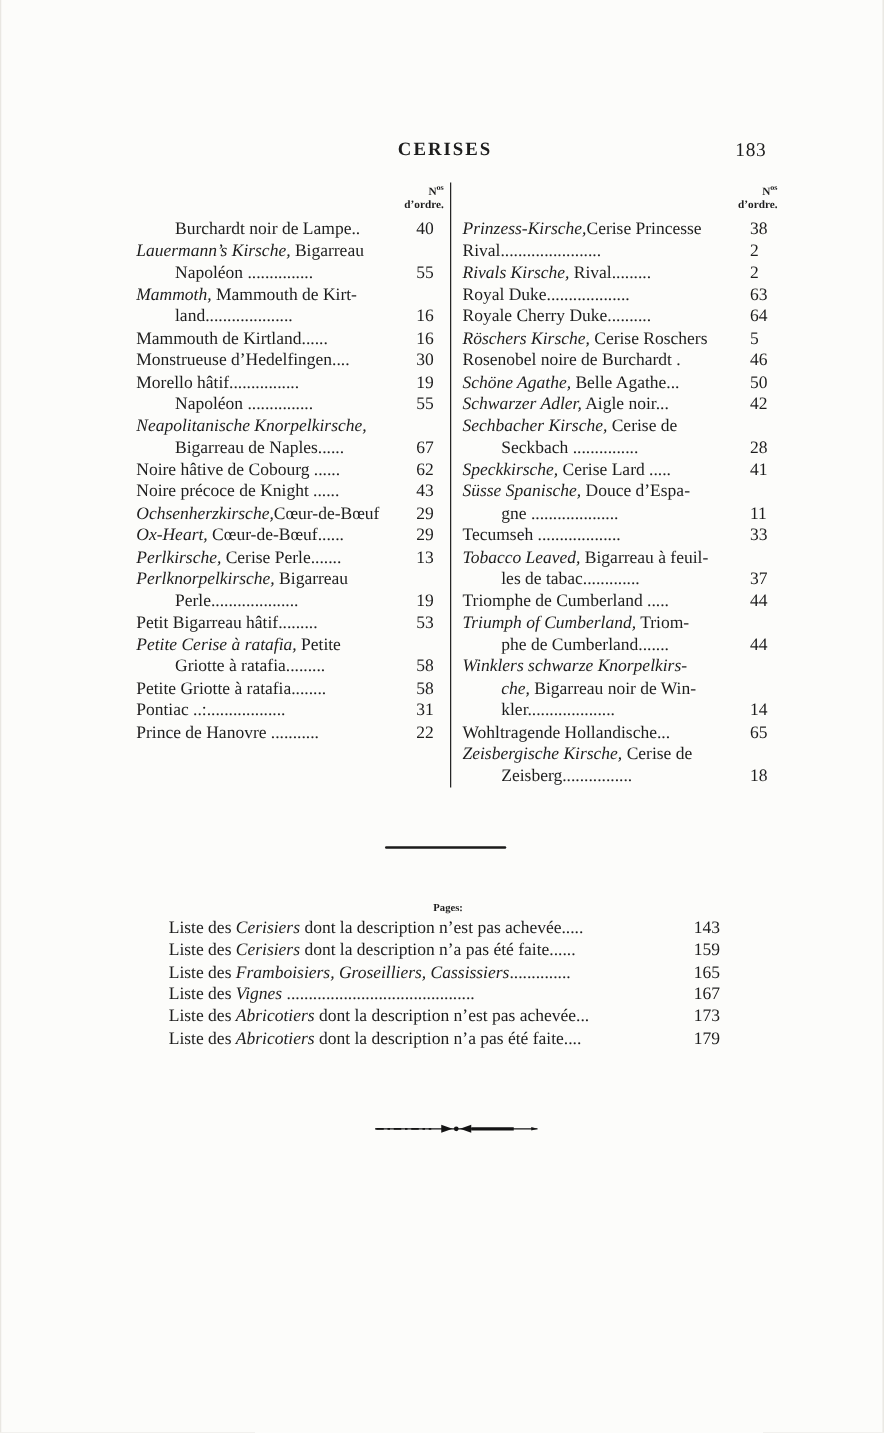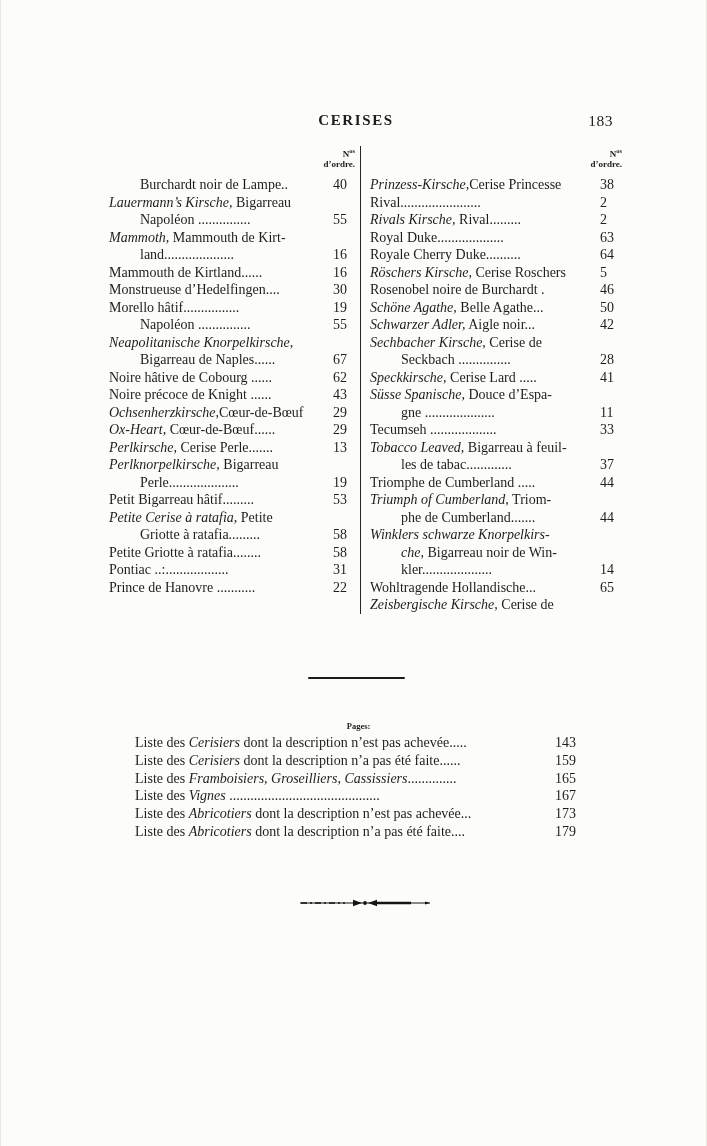--- a/index.html
+++ b/index.html
@@ -260,20 +260,24 @@
             <span class="line-num">14</span>
           </div>
           <div class="line">
             <span class="line-text"><span>Wohltragende Hollandische...</span></span>
             <span class="line-num">65</span>
           </div>
           <div class="line">
             <span class="line-text"><span class="it">Zeisbergische Kirsche,</span><span> Cerise de</span></span>
             <span class="line-num"></span>
           </div>
+          <div class="line ind">
+            <span class="line-text"><span>Zeisberg................</span></span>
+            <span class="line-num">18</span>
+          </div>
         </div>
     </div>
   </div>
 
   <div class="rule1"></div>
 
   <div class="bottom">
     <div class="pages-label">Pages:</div>
     <div>
         <div class="line">

